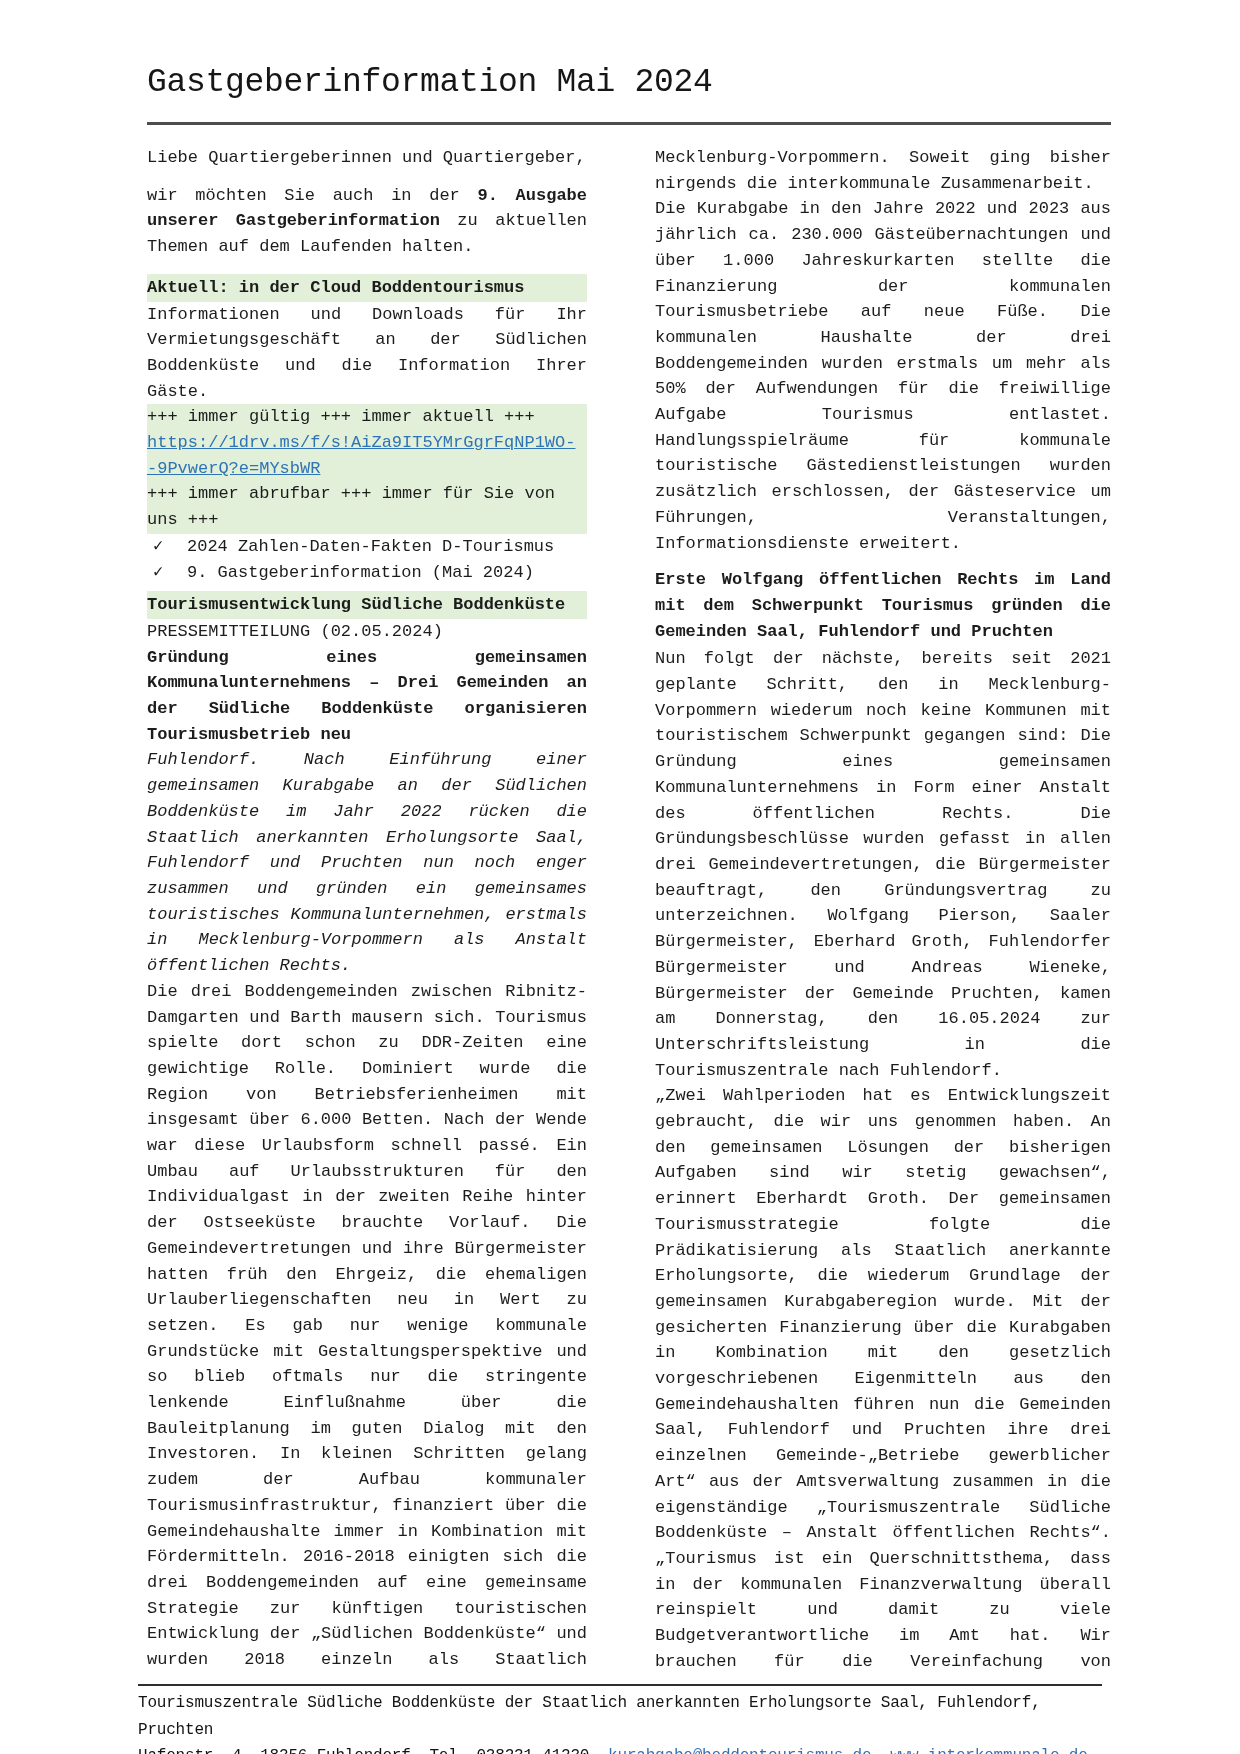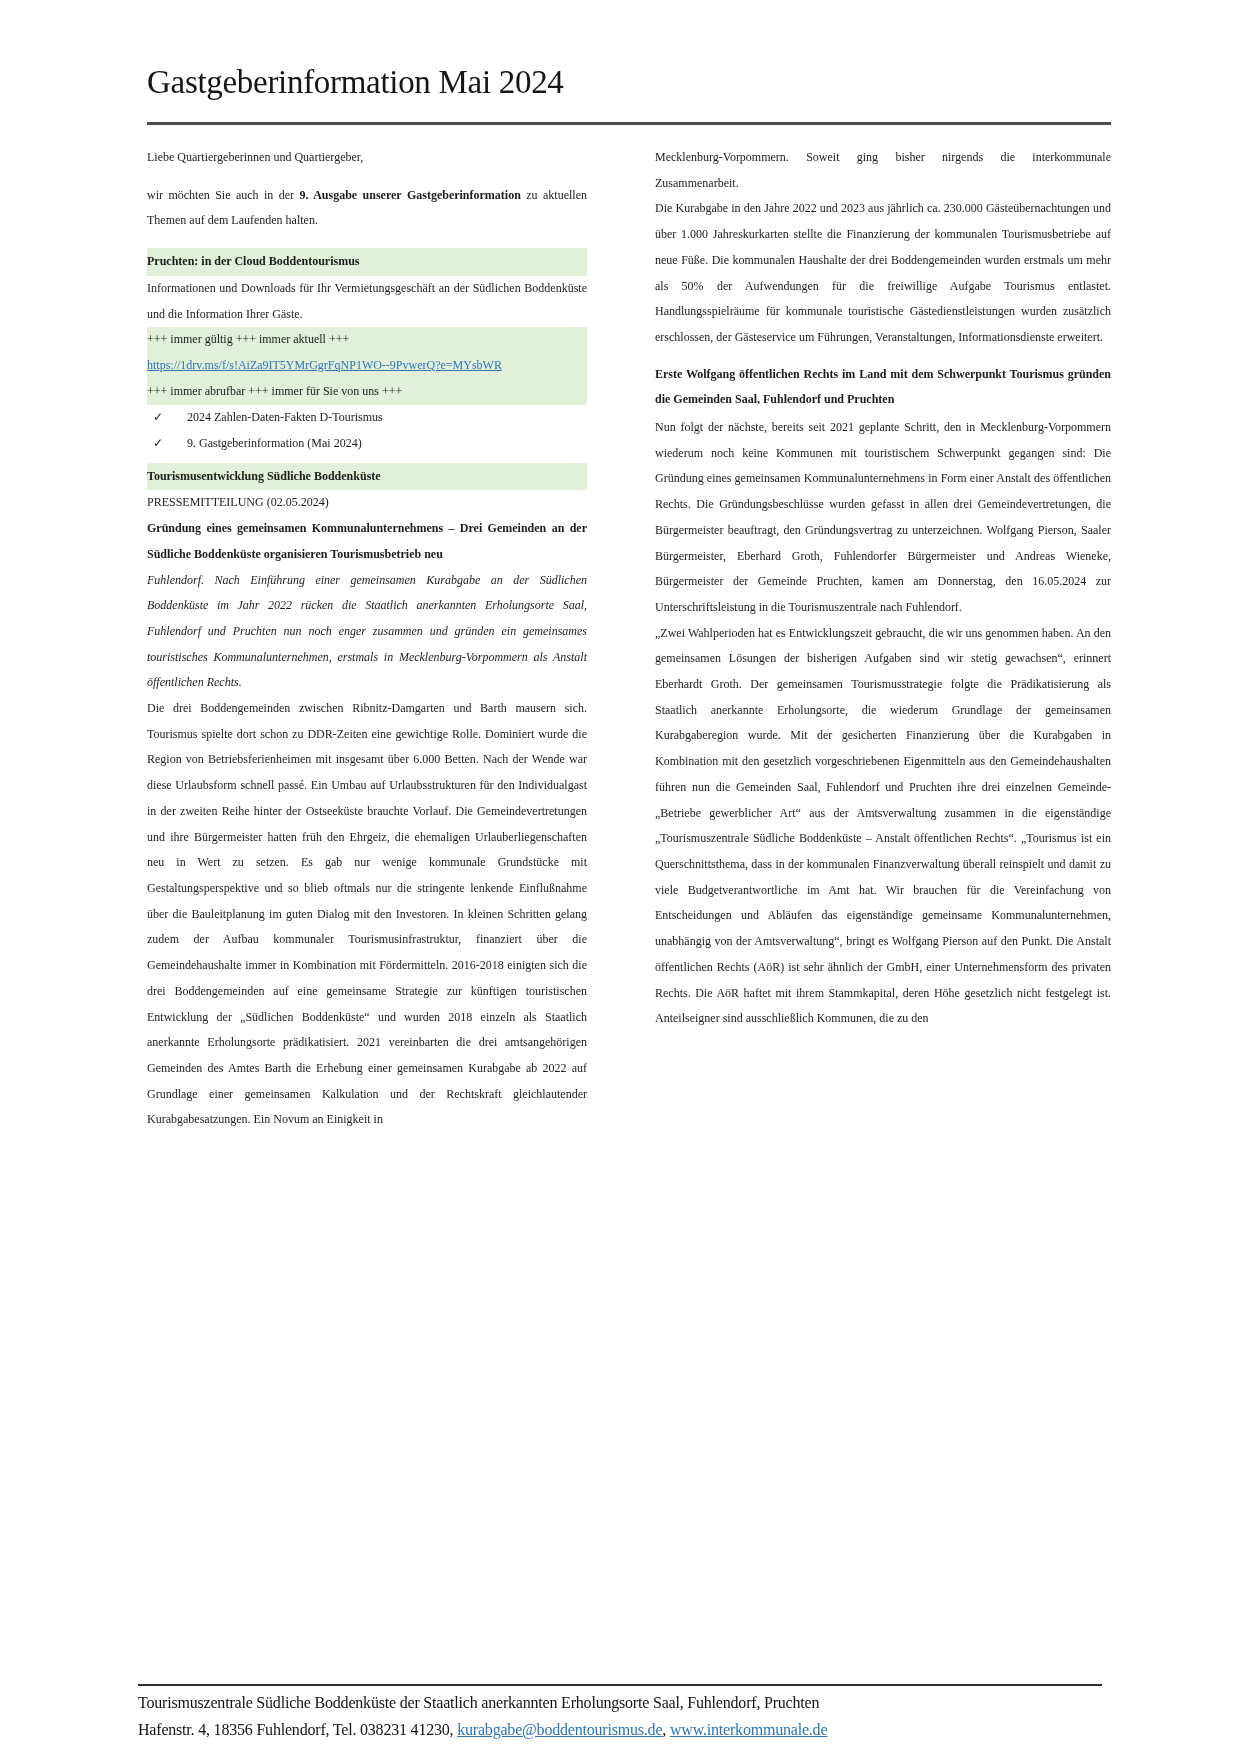--- a/index.html
+++ b/index.html
@@ -1,33 +1,33 @@
 <!DOCTYPE html>
 <html lang="de"><head>
 <meta charset="utf-8">
 <style>
   * { margin:0; padding:0; box-sizing:border-box; }
   html,body { background:#ffffff; }
   .page {
     position:relative;
     width:1220px; height:1754px;
     background:#ffffff;
-    font-family:Liberation Serif, serif;
+    font-family:Liberation Mono, monospace;
     color:#1c1c1c;
     overflow:hidden;
   }
   .content { position:absolute; left:147px; top:64px; width:964px; }
   .doc-title {
     font-size:33px; font-weight:400; color:#161616; letter-spacing:-0.3px;
     white-space:nowrap;
   }
   .title-rule { border:none; border-top:3px solid #4d4d4d; margin-top:21px; }
   .columns { display:flex; margin-top:20px; height:1528px; overflow:hidden; }
   .col {
-    font-size:12px; line-height:25.7px; text-align:justify;
+    font-size:17px; line-height:25.7px; text-align:justify;
     hyphens:auto; -webkit-hyphens:auto;
   }
   .col-left  { width:440px; margin-right:68px; }
   .col-right { width:456px; }
   p { margin:0; }
   .mb-sm { margin-bottom:12px; }
   .mb-md { margin-bottom:14px; }
   .band {
     background:#e2efd9; font-weight:700; text-align:left;
     padding:1px 0 1px 2px; margin-left:-2px;
@@ -61,21 +61,21 @@
     <div class="doc-title">Gastgeberinformation Mai 2024</div>
     <hr class="title-rule">
 
     <div class="columns">
 
       <div class="col col-left">
         <p class="mb-sm subline">Liebe Quartiergeberinnen und Quartiergeber,</p>
 
         <p class="mb-md"><span>wir möchten Sie auch in der </span><span class="bold">9. Ausgabe unserer Gastgeberinformation</span><span> zu aktuellen Themen auf dem Laufenden halten.</span></p>
 
-        <p class="band">Pruchten: in der Cloud Boddentourismus</p>
+        <p class="band">Aktuell: in der Cloud Boddentourismus</p>
         <p>Informationen und Downloads für Ihr Vermietungsgeschäft an der Südlichen Boddenküste und die Information Ihrer Gäste.</p>
 
         <div class="ticker">
           <p>+++ immer gültig +++ immer aktuell +++</p>
           <p><a class="link" href="#">https://1drv.ms/f/s!AiZa9IT5YMrGgrFqNP1WO--9PvwerQ?e=MYsbWR</a></p>
           <p>+++ immer abrufbar +++ immer für Sie von uns +++</p>
         </div>
 
         <div>
           <div class="check-row">

